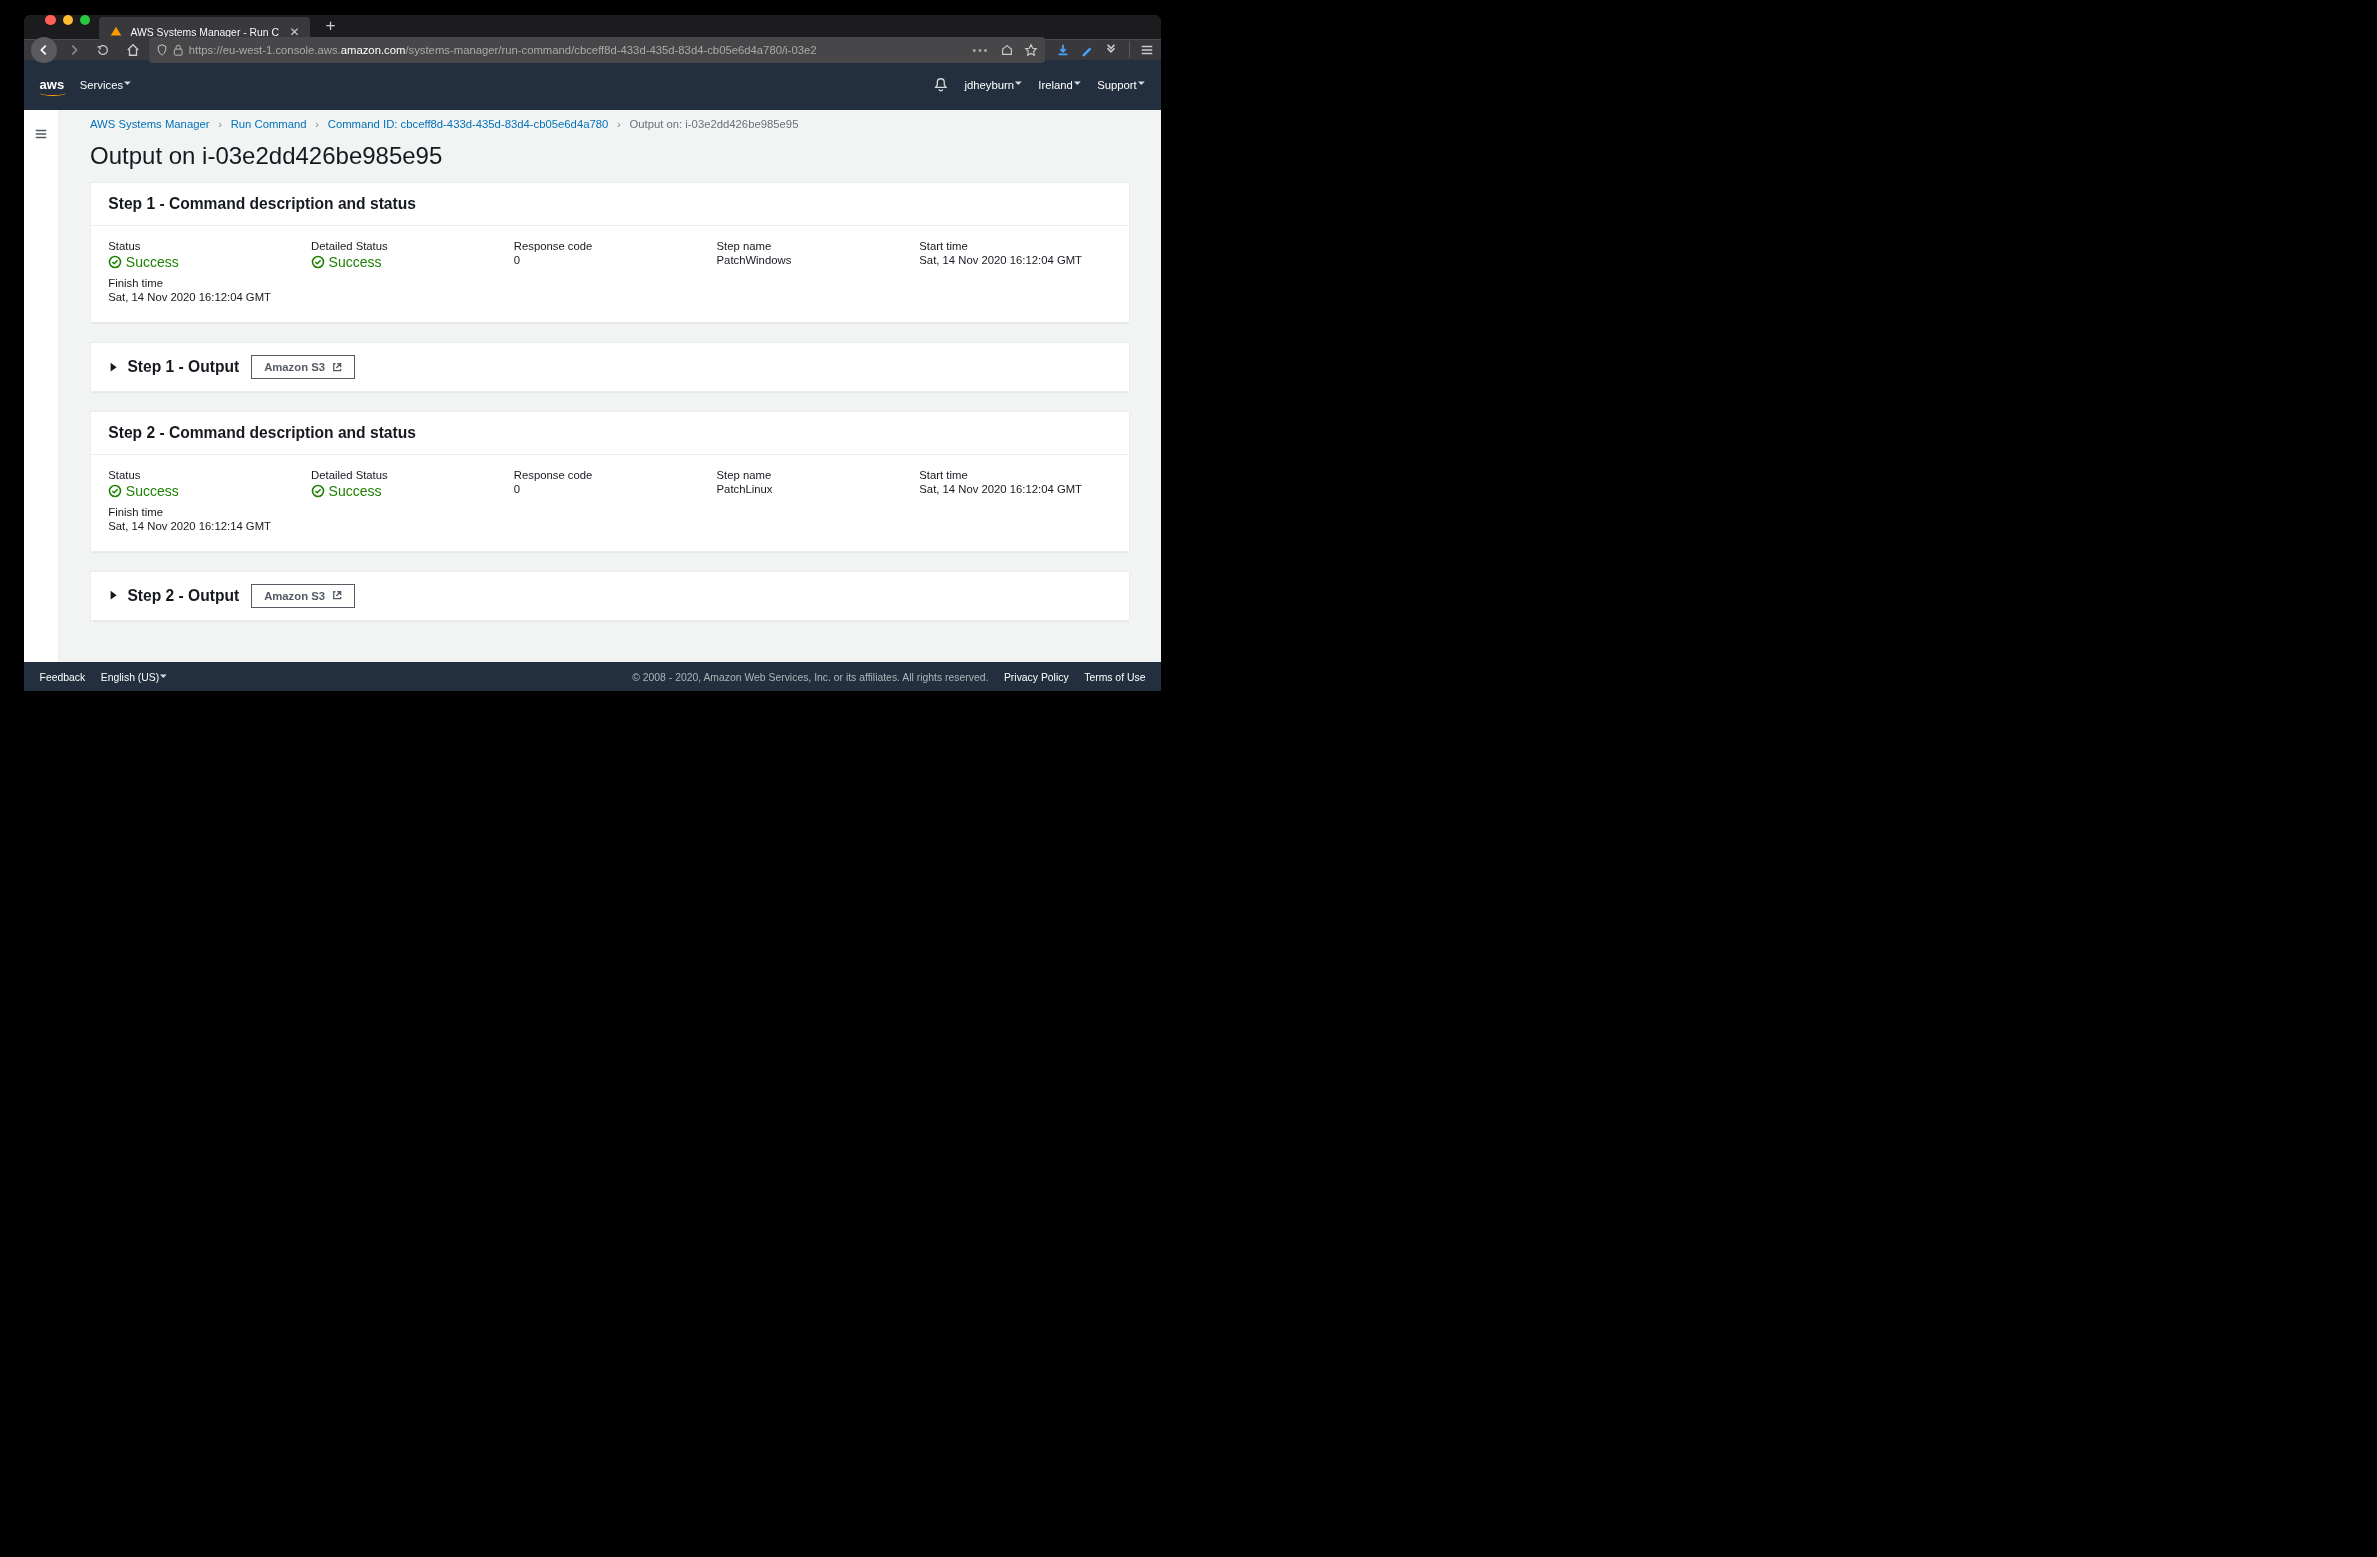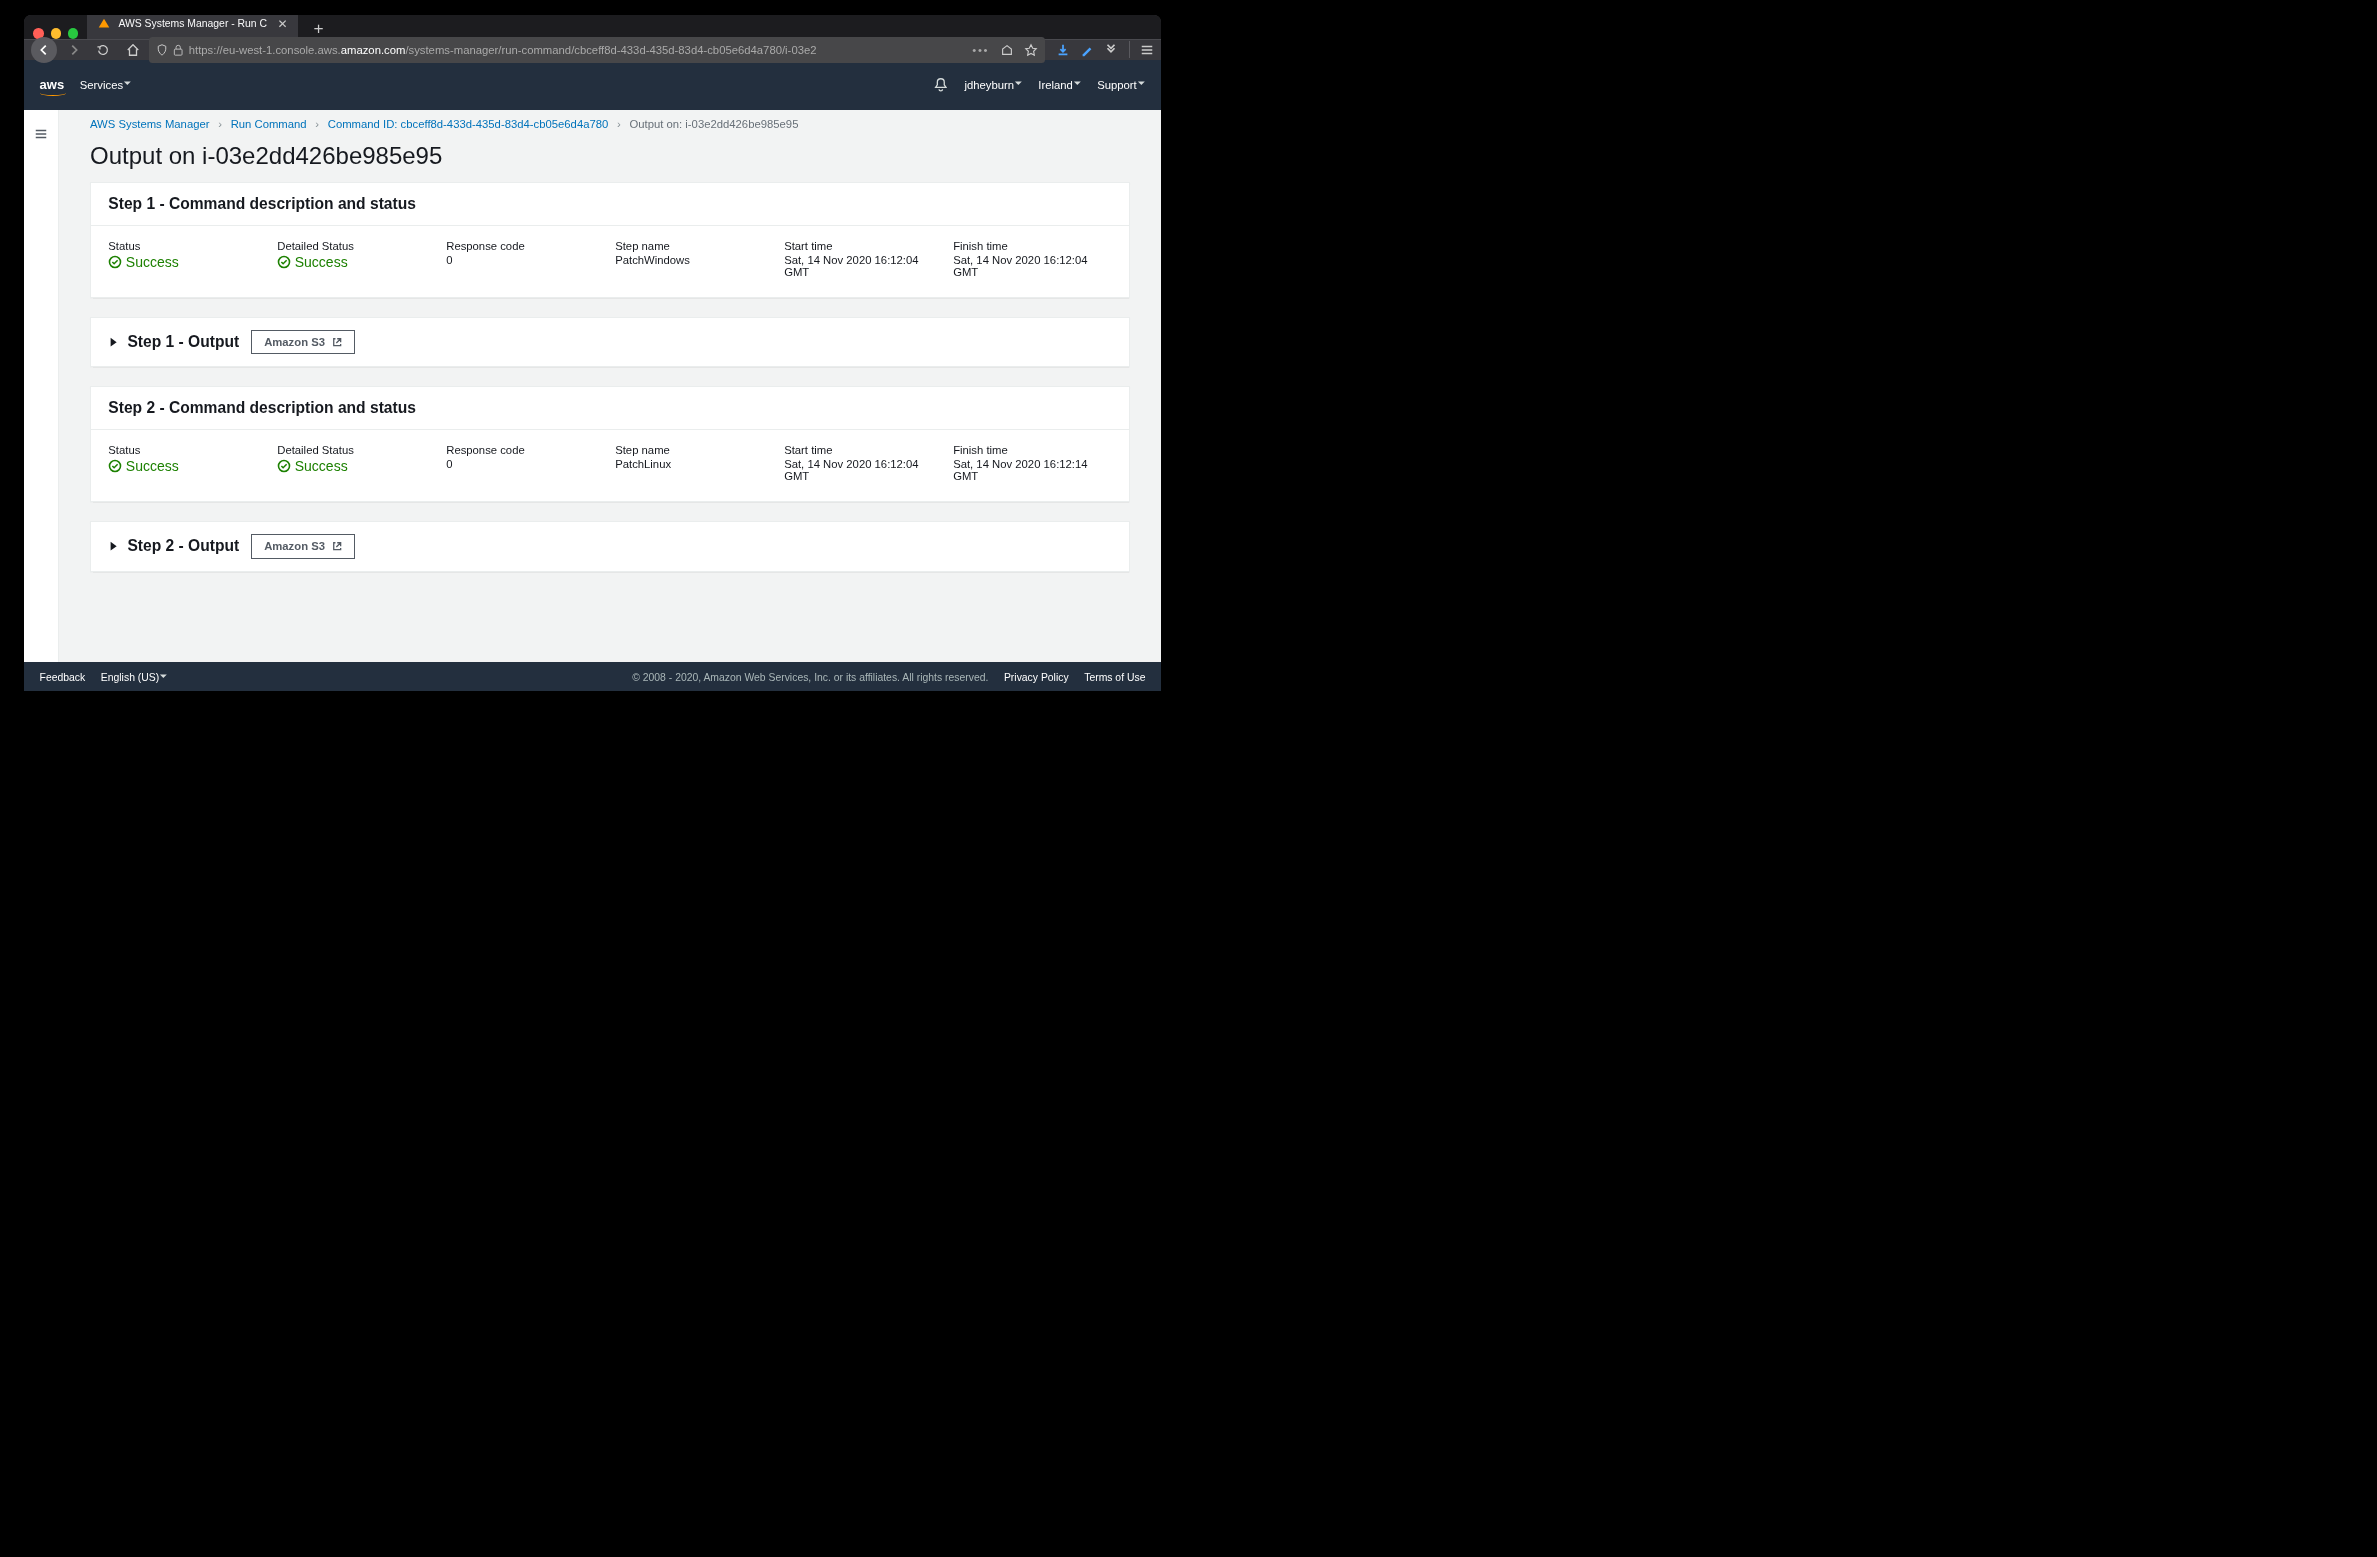--- a/index.html
+++ b/index.html
@@ -1,20 +1,20 @@
 <!DOCTYPE html>
 <html style="font-size:14px"><head>
 <meta charset="utf-8">
 <style>
 * { margin: 0; padding: 0; box-sizing: border-box; font-family: "Amazon Ember", "Helvetica Neue", Arial, sans-serif; }
 body { background: #000; width: 1189px; height: 779px; position: relative; }
 
 .browser-window { position: absolute; top: 14.7px; left: 24px; width: 1137px; height: 676px; background: #38383d; border-radius: 7px 7px 0 0; overflow: hidden; }
 
-.tab-bar { height: 24px; background: #1c1c1f; display: flex; align-items: flex-end; padding-left: 4px; }
+.tab-bar { height: 24px; background: #1c1c1f; display: flex; align-items: flex-start; padding-left: 16px; }
 .traffic-lights { display: flex; gap: 7px; padding: 0 8.7px 0 5.2px; }
 .traffic-light { width: 10.4px; height: 10.4px; border-radius: 50%; }
 .tl-close { background: #ff5f57; }
 .tl-min { background: #febc2e; }
 .tl-max { background: #28c840; }
 .tab { display: flex; align-items: center; background: #38383d; height: 29.5px; margin-top: 2.6px; padding: 0 10.4px; border-radius: 3.5px 3.5px 0 0; gap: 7px; color: #f9f9fa; font-size: 10.4px; }
 .tab-favicon { width: 14px; height: 14px; display: flex; align-items: center; justify-content: center; }
 .tab-close { color: #ccc; font-size: 12px; margin-left: 3.5px; }
 .new-tab { color: #ccc; font-size: 17.3px; font-weight: 300; margin-left: 15.6px; }
 
@@ -40,21 +40,21 @@
 .breadcrumbs { padding: 8.7px 31px 0 31px; font-size: 11.3px; display: flex; align-items: center; gap: 8.7px; flex-wrap: wrap; }
 .crumb-link { color: #0073bb; text-decoration: none; }
 .crumb-sep { color: #879196; }
 .crumb-current { color: #687078; }
 
 .page-title { font-size: 24px; font-weight: 400; padding: 12px 31px 12px 31px; color: #16191f; }
 
 .panel { background: #fff; border: 0.9px solid #eaeded; box-shadow: 0 0.9px 0.9px rgba(0,0,0,.05); margin: 0 31px 19px 31px; }
 .panel-header { padding: 12px 17.3px; border-bottom: 0.9px solid #eaeded; }
 .panel-header h2 { font-size: 15.6px; font-weight: 700; color: #16191f; }
-.panel-body { padding: 14px 17.3px 19px 17.3px; display: grid; grid-template-columns: repeat(6, 1fr); gap: 7px 10.4px; }
+.panel-body { padding: 14px 17.3px 19px 17.3px; display: grid; grid-template-columns: repeat(5, 1fr); gap: 7px 10.4px; }
 .kv-label { font-size: 11.3px; color: #16191f; margin-bottom: 1.7px; }
 .kv-value { font-size: 11.3px; color: #16191f; }
 .kv-success { color: #1d8102; font-weight: 400; display: flex; align-items: center; gap: 3.5px; }
 
 .expand-panel { background: #fff; border: 0.9px solid #eaeded; box-shadow: 0 0.9px 0.9px rgba(0,0,0,.05); margin: 0 31px 19px 31px; padding: 12px 17.3px; display: flex; align-items: center; gap: 12px; }
 .expand-title { font-size: 15.6px; font-weight: 700; color: #16191f; display: flex; align-items: center; gap: 8.7px; }
 .s3-btn { border: 0.9px solid #545b64; background: #fff; color: #545b64; font-size: 11.3px; font-weight: 700; padding: 5.2px 12px; display: flex; align-items: center; gap: 7px; cursor: pointer; }
 
 .aws-footer { height: 31px; background: #232f3e; display: flex; align-items: center; padding: 0 15.6px; color: #d5dbdb; font-size: 10.4px; gap: 15.6px; }
 .footer-spacer { flex: 1; }

